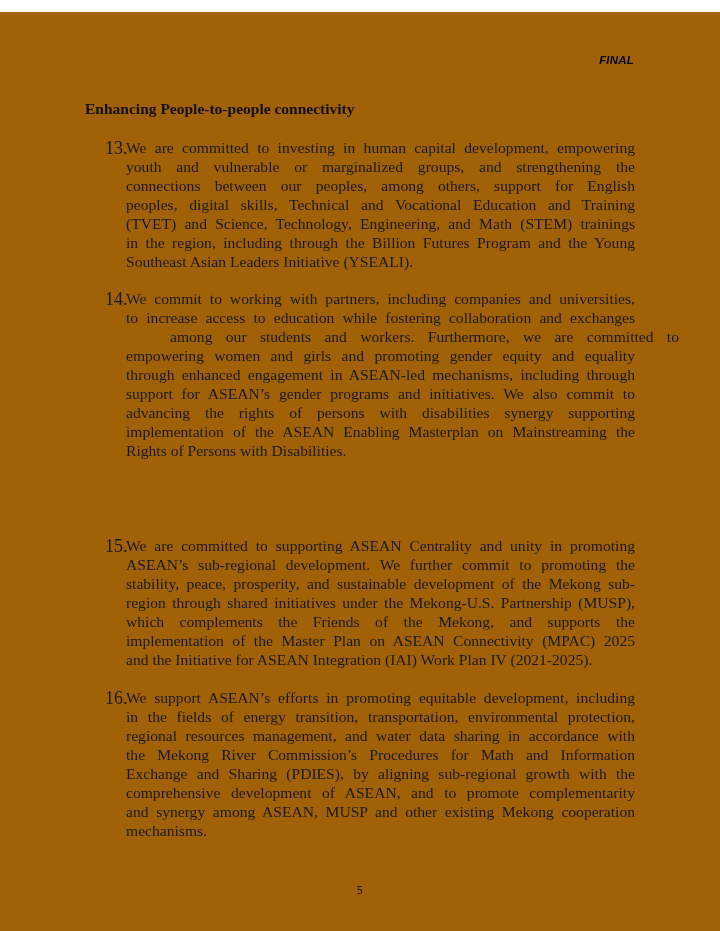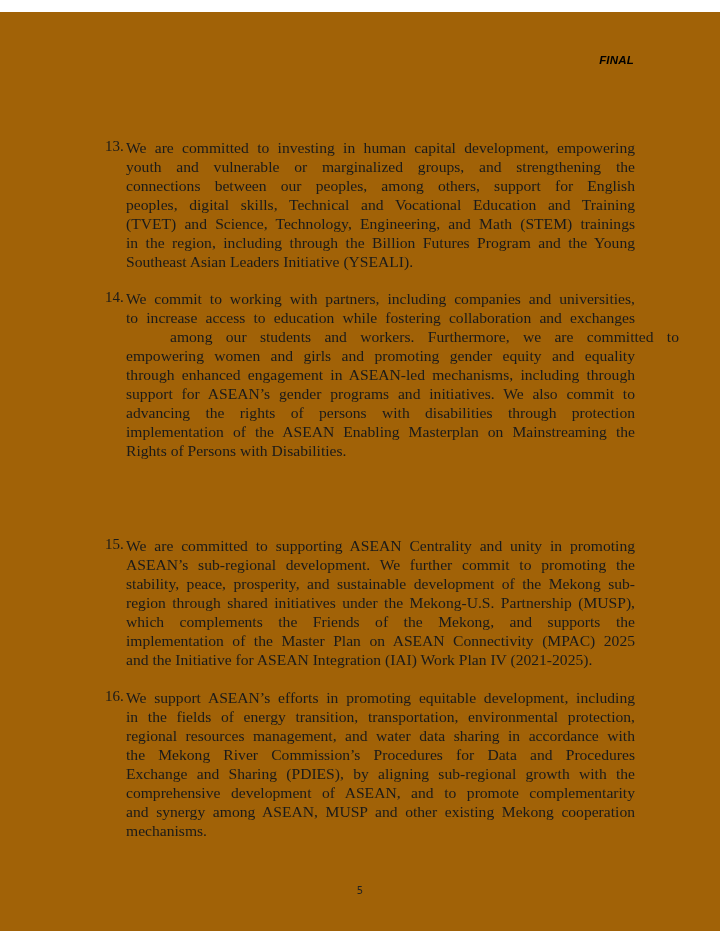--- a/index.html
+++ b/index.html
@@ -11,61 +11,62 @@
       font-size: 11.5px; color: #000; letter-spacing: 0.2px;
     }
     .heading {
       position: absolute; left: 85px;
       font-family: "Liberation Serif", serif; font-weight: bold;
       font-size: 15.5px; color: #111;
     }
     .para { position: absolute; left: 0; width: 720px; }
     .num {
       position: absolute; left: 105px;
-      font-family: "Liberation Serif", serif; font-size: 15px; color: #1a1a1a;
+      font-family: "Liberation Serif", serif; font-size: 18px; color: #1a1a1a;
     }
     .line {
       position: absolute; left: 126px; width: 509px;
       font-family: "Liberation Serif", serif; font-size: 15.6px; color: #1a1a1a;
       white-space: nowrap; text-align: justify; text-align-last: justify;
       line-height: 19px; height: 19px;
     }
     .line.last { text-align-last: left; }
     .pagenum {
       position: absolute; left: 0; width: 720px; top: 873px; text-align: center;
       font-family: "DejaVu Sans", sans-serif; font-size: 10px; color: #222;
     }
   </style>
 </head>
 <body>
 
 <div class="page">
   <div class="final">FINAL</div>
 
+  <div class="heading" style="top:88px;">Enhancing People-to-people connectivity</div>
 
   <div class="para">
     <span class="num" style="top:126px;">13.</span>
     <div class="line" style="top:126px;">We are committed to investing in human capital development, empowering</div>
     <div class="line" style="top:145px;">youth and vulnerable or marginalized groups, and strengthening the</div>
     <div class="line" style="top:164px;">connections between our peoples, among others, support for English</div>
     <div class="line" style="top:183px;">peoples, digital skills, Technical and Vocational Education and Training</div>
     <div class="line" style="top:202px;">(TVET) and Science, Technology, Engineering, and Math (STEM) trainings</div>
     <div class="line" style="top:221px;">in the region, including through the Billion Futures Program and the Young</div>
     <div class="line last" style="top:240px;">Southeast Asian Leaders Initiative (YSEALI).</div>
   </div>
 
   <div class="para">
     <span class="num" style="top:277px;">14.</span>
     <div class="line" style="top:277px;">We commit to working with partners, including companies and universities,</div>
     <div class="line" style="top:296px;">to increase access to education while fostering collaboration and exchanges</div>
     <div class="line" style="top:315px;margin-left:44px;">among our students and workers. Furthermore, we are committed to</div>
     <div class="line" style="top:334px;">empowering women and girls and promoting gender equity and equality</div>
     <div class="line" style="top:353px;">through enhanced engagement in ASEAN-led mechanisms, including through</div>
     <div class="line" style="top:372px;">support for ASEAN’s gender programs and initiatives. We also commit to</div>
-    <div class="line" style="top:391px;">advancing the rights of persons with disabilities through protection</div>
+    <div class="line" style="top:391px;">advancing the rights of persons with disabilities synergy supporting</div>
     <div class="line" style="top:410px;">implementation of the ASEAN Enabling Masterplan on Mainstreaming the</div>
     <div class="line last" style="top:429px;">Rights of Persons with Disabilities.</div>
   </div>
 
 
   <div class="para">
     <span class="num" style="top:524px;">15.</span>
     <div class="line" style="top:524px;">We are committed to supporting ASEAN Centrality and unity in promoting</div>
     <div class="line" style="top:543px;">ASEAN’s sub-regional development. We further commit to promoting the</div>
     <div class="line" style="top:562px;">stability, peace, prosperity, and sustainable development of the Mekong sub-</div>
@@ -73,21 +74,21 @@
     <div class="line" style="top:600px;">which complements the Friends of the Mekong, and supports the</div>
     <div class="line" style="top:619px;font-family:Liberation Serif, serif;">implementation of the Master Plan on ASEAN Connectivity (MPAC) 2025</div>
     <div class="line last" style="top:638px;">and the Initiative for ASEAN Integration (IAI) Work Plan IV (2021-2025).</div>
   </div>
 
   <div class="para">
     <span class="num" style="top:676px;">16.</span>
     <div class="line" style="top:676px;">We support ASEAN’s efforts in promoting equitable development, including</div>
     <div class="line" style="top:695px;">in the fields of energy transition, transportation, environmental protection,</div>
     <div class="line" style="top:714px;">regional resources management, and water data sharing in accordance with</div>
-    <div class="line" style="top:733px;">the Mekong River Commission’s Procedures for Data and Procedures</div>
+    <div class="line" style="top:733px;">the Mekong River Commission’s Procedures for Math and Information</div>
     <div class="line" style="top:752px;">Exchange and Sharing (PDIES), by aligning sub-regional growth with the</div>
     <div class="line" style="top:771px;">comprehensive development of ASEAN, and to promote complementarity</div>
     <div class="line" style="top:790px;">and synergy among ASEAN, MUSP and other existing Mekong cooperation</div>
     <div class="line last" style="top:809px;">mechanisms.</div>
   </div>
 
   <div class="pagenum">5</div>
 </div>
 
 </body></html>

